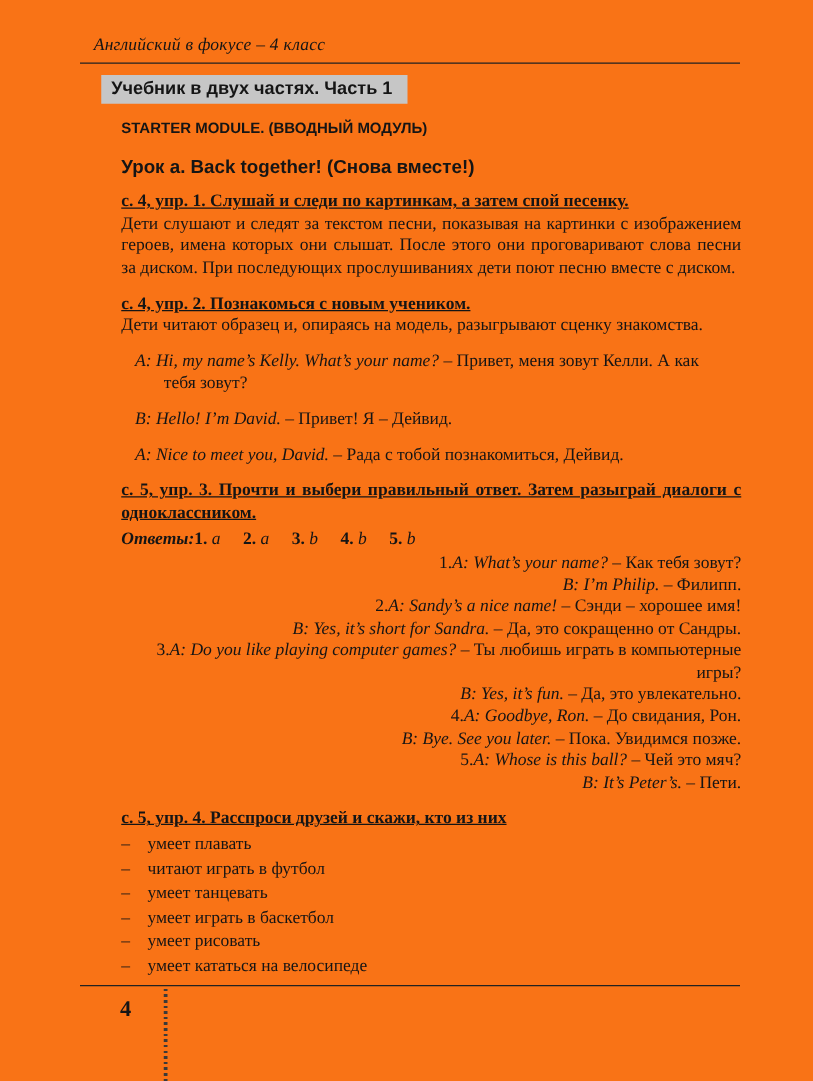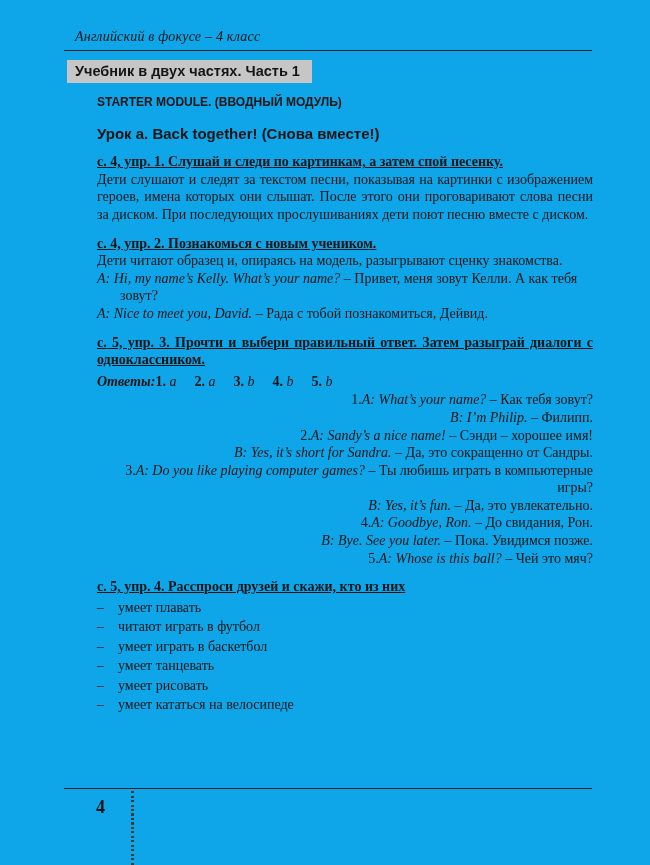--- a/index.html
+++ b/index.html
@@ -1,20 +1,20 @@
 <!DOCTYPE html>
 <html lang="ru"><head>
 <meta charset="utf-8">
 <style>
   html, body { margin: 0; padding: 0; background: #ffffff; }
   .page {
     position: relative;
     width: 650px;
     height: 865px;
-    background: #0ea5e9;
+    background: #f97316;
     color: #151515;
     font-family: "Liberation Serif", serif;
     overflow: hidden;
   }
 
   
   .running-head {
     position: absolute;
     top: 29px;
     left: 75px;
@@ -27,21 +27,21 @@
     top: 50px;
     left: 64px;
     width: 528px;
     border-top: 1.6px solid #222;
   }
 
   
   .edition-box {
     position: absolute;
     top: 60px;
-    left: 67px;
+    left: 81px;
     background: #c6c6c6;
     font-family: "Liberation Sans", sans-serif;
     font-weight: bold;
     font-size: 14.5px;
     padding: 3px 12px 4px 8px;
     white-space: nowrap;
   }
 
   
   .content {
@@ -68,21 +68,21 @@
     margin: 11px 0 0 0;
     font-weight: bold;
     text-align: justify;
     text-decoration: underline;
   }
   .body { margin: 0; }
   .just { text-align: justify; }
 
   .dialog { margin: 0; }
   .dialog-line {
-    margin: 0;
+    margin: 11px;
     padding-left: 23px;
     text-indent: -23px;
   }
   .en { font-style: italic; }
   .ru { font-style: normal; }
 
   .answers {
     margin: 4px 0 0 0;
   }
   .answers-label {
@@ -150,20 +150,21 @@
     <h2 class="lesson-title">Урок a. Back together! (Снова вместе!)</h2>
 
     <p class="ex-title">с. 4, упр. 1. Слушай и следи по картинкам, а затем спой песенку.</p>
     <p class="body just">Дети слушают и следят за текстом песни, показывая на картинки с изображением героев, имена которых они слышат. После этого они проговаривают слова песни за диском. При последующих прослушиваниях дети поют песню вместе с диском.</p>
 
     <p class="ex-title">с. 4, упр. 2. Познакомься с новым учеником.</p>
     <p class="body just">Дети читают образец и, опираясь на модель, разыгрывают сценку знакомства.</p>
 
     <div class="dialog">
       <p class="dialog-line"><span class="en">A: Hi, my name’s Kelly. What’s your name?</span> <span class="ru">– Привет, меня зовут Келли. А как тебя зовут?</span></p>
+      <p class="dialog-line"><span class="en">B: Hello! I’m David.</span> <span class="ru">– Привет! Я – Дейвид.</span></p>
       <p class="dialog-line"><span class="en">A: Nice to meet you, David.</span> <span class="ru">– Рада с тобой познакомиться, Дейвид.</span></p>
     </div>
 
     <p class="ex-title">с. 5, упр. 3. Прочти и выбери правильный ответ. Затем разыграй диалоги с одноклассником.</p>
 
     <p class="answers"><span class="answers-label">Ответы:</span><span class="ans"><span class="ans-num">1.</span> <span class="ans-letter">a</span></span><span class="ans"><span class="ans-num">2.</span> <span class="ans-letter">a</span></span><span class="ans"><span class="ans-num">3.</span> <span class="ans-letter">b</span></span><span class="ans"><span class="ans-num">4.</span> <span class="ans-letter">b</span></span><span class="ans"><span class="ans-num">5.</span> <span class="ans-letter">b</span></span></p>
 
     <div class="ex3-items">
 
       <div class="ex3-item">
@@ -181,31 +182,32 @@
         <p class="b-line"><span class="en">B: Yes, it’s fun.</span> <span class="ru">– Да, это увлекательно.</span></p>
       </div>
 
       <div class="ex3-item">
         <p class="a-line"><span class="num">4.</span><span class="en">A: Goodbye, Ron.</span> <span class="ru">– До свидания, Рон.</span></p>
         <p class="b-line"><span class="en">B: Bye. See you later.</span> <span class="ru">– Пока. Увидимся позже.</span></p>
       </div>
 
       <div class="ex3-item">
         <p class="a-line"><span class="num">5.</span><span class="en">A: Whose is this ball?</span> <span class="ru">– Чей это мяч?</span></p>
+        <p class="b-line"><span class="en">B: It’s Peter’s.</span> <span class="ru">– Пети.</span></p>
       </div>
 
     </div>
 
     <p class="ex-title">с. 5, упр. 4. Расспроси друзей и скажи, кто из них</p>
 
     <div class="skill-list">
       <p class="skill"><span class="dash">–</span><span>умеет плавать</span></p>
       <p class="skill"><span class="dash">–</span><span>читают играть в футбол</span></p>
+      <p class="skill"><span class="dash">–</span><span>умеет танцевать</span></p>
       <p class="skill"><span class="dash">–</span><span>умеет играть в баскетбол</span></p>
-      <p class="skill"><span class="dash">–</span><span>умеет танцевать</span></p>
       <p class="skill"><span class="dash">–</span><span>умеет рисовать</span></p>
       <p class="skill"><span class="dash">–</span><span>умеет кататься на велосипеде</span></p>
     </div>
 
   </div>
 
   <div class="footer-rule"></div>
   <div class="page-number">4</div>
   <div class="binding-dots"></div>
 

